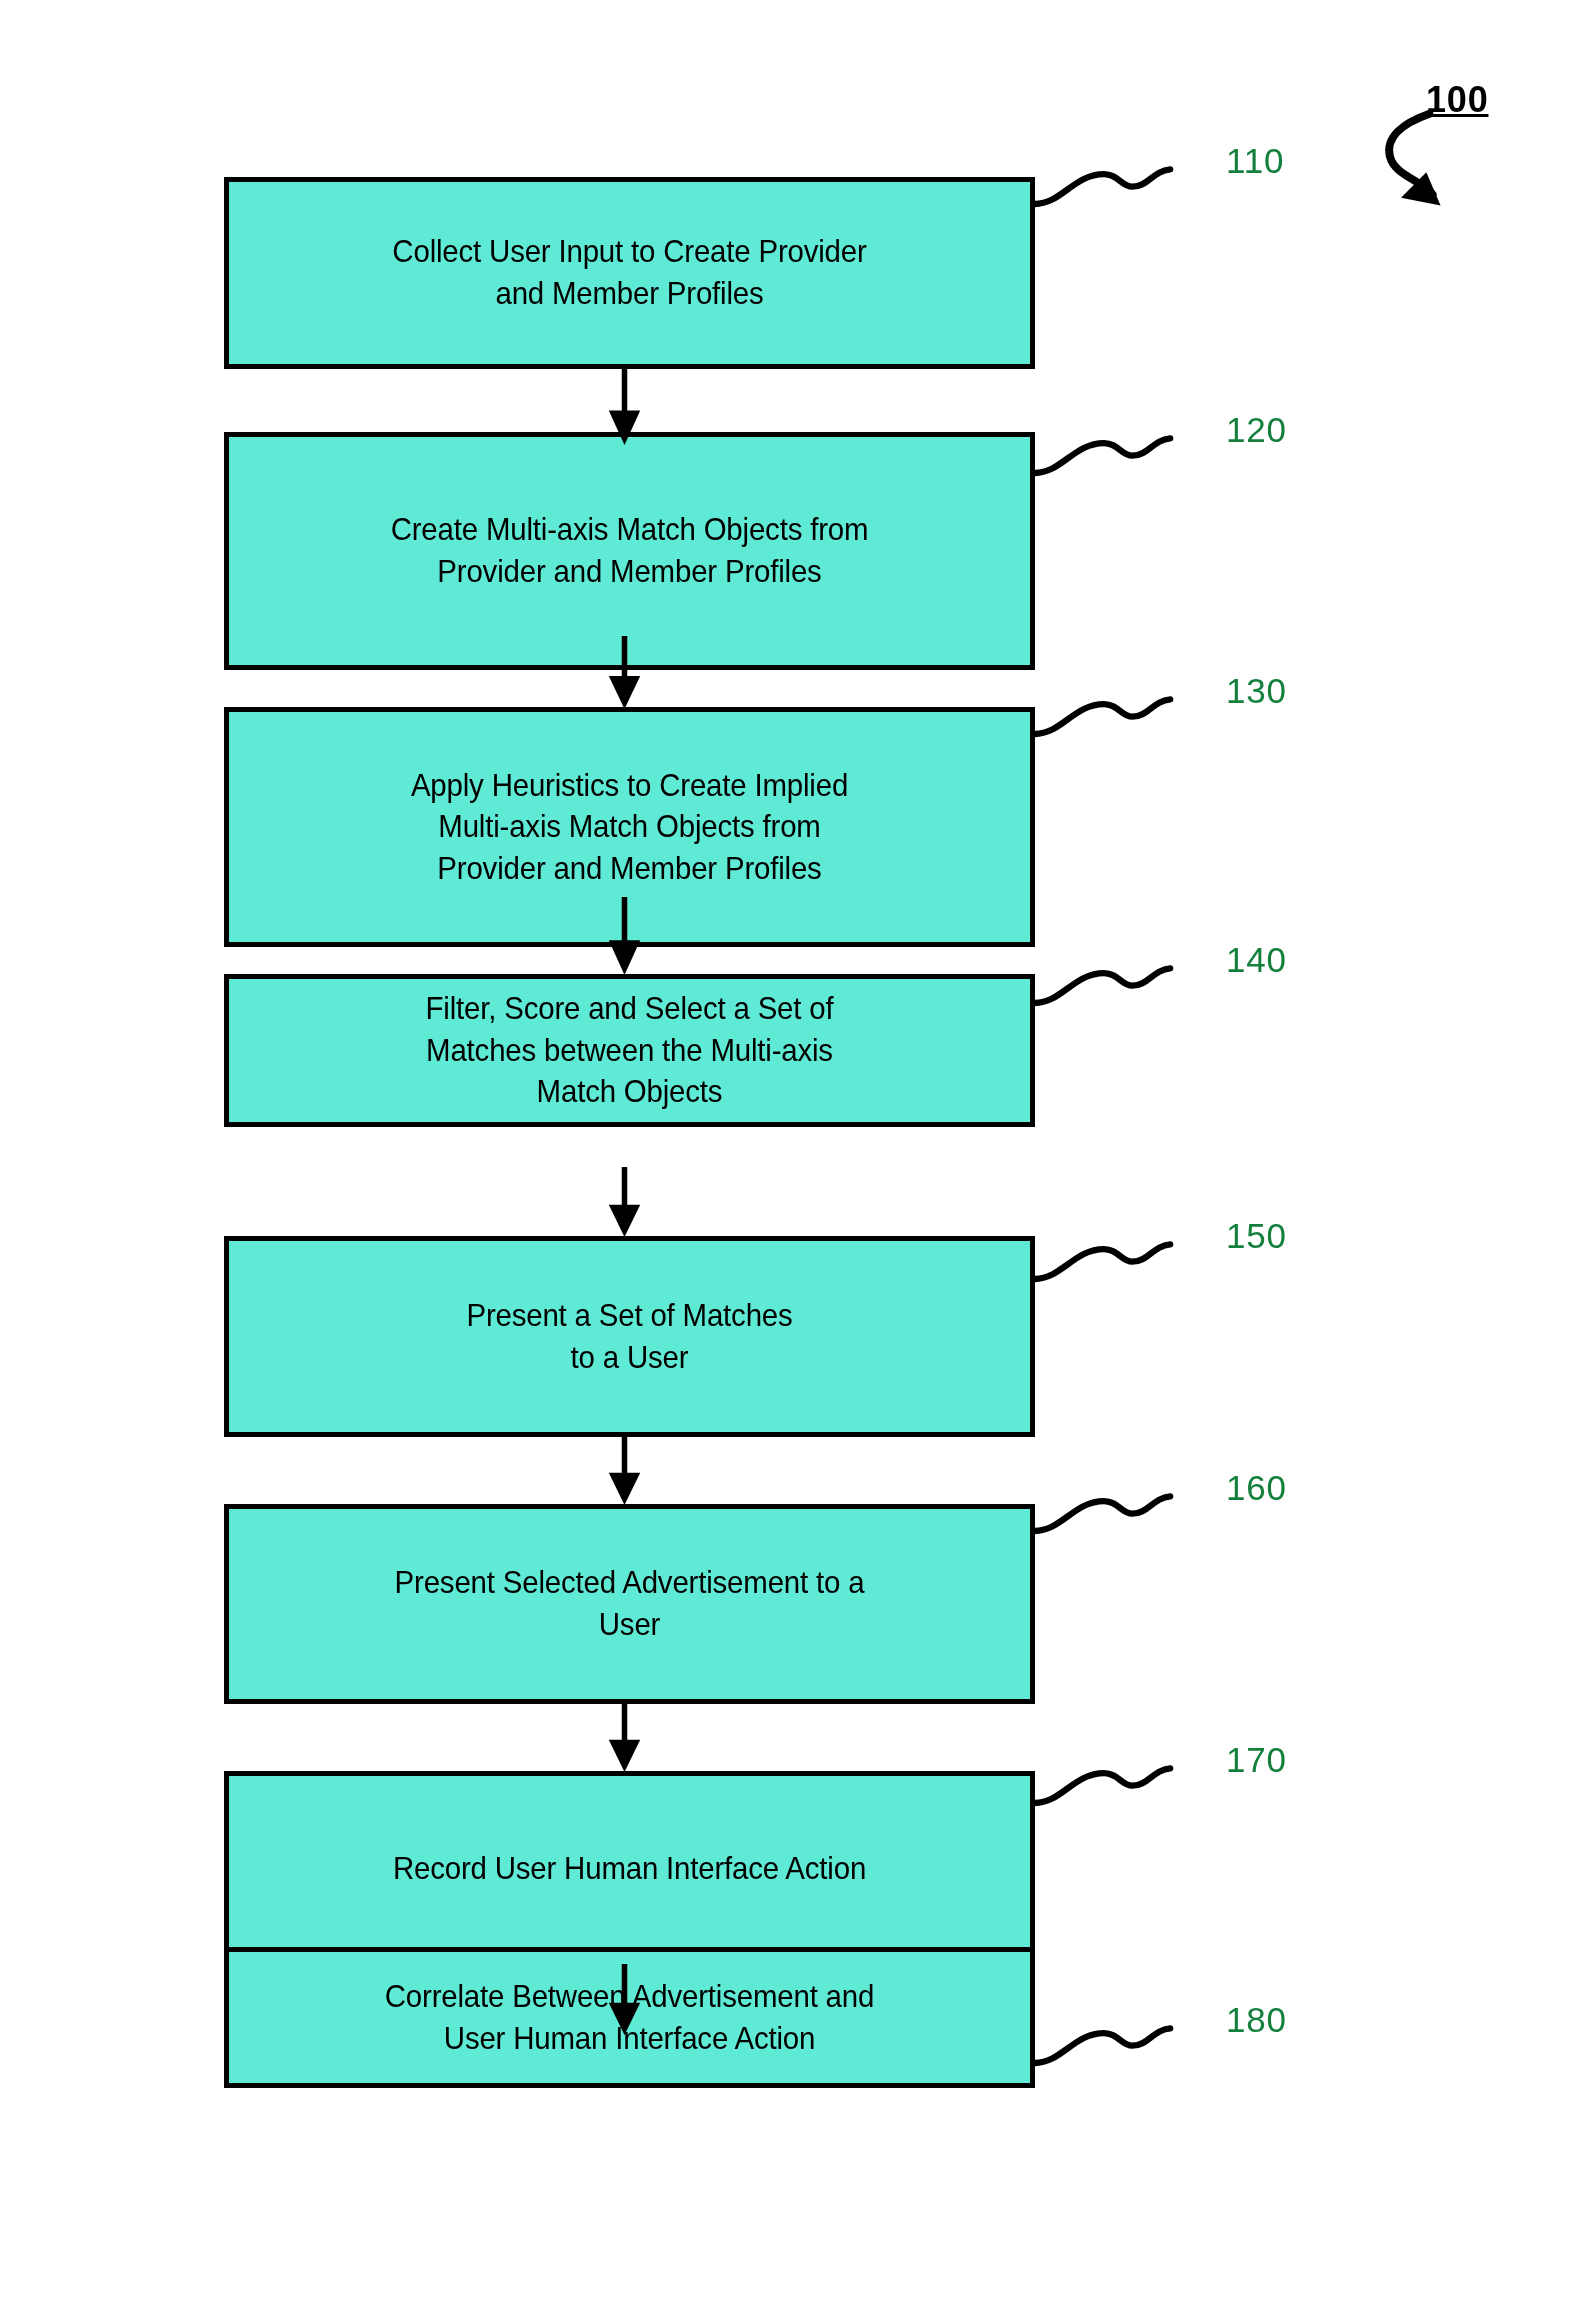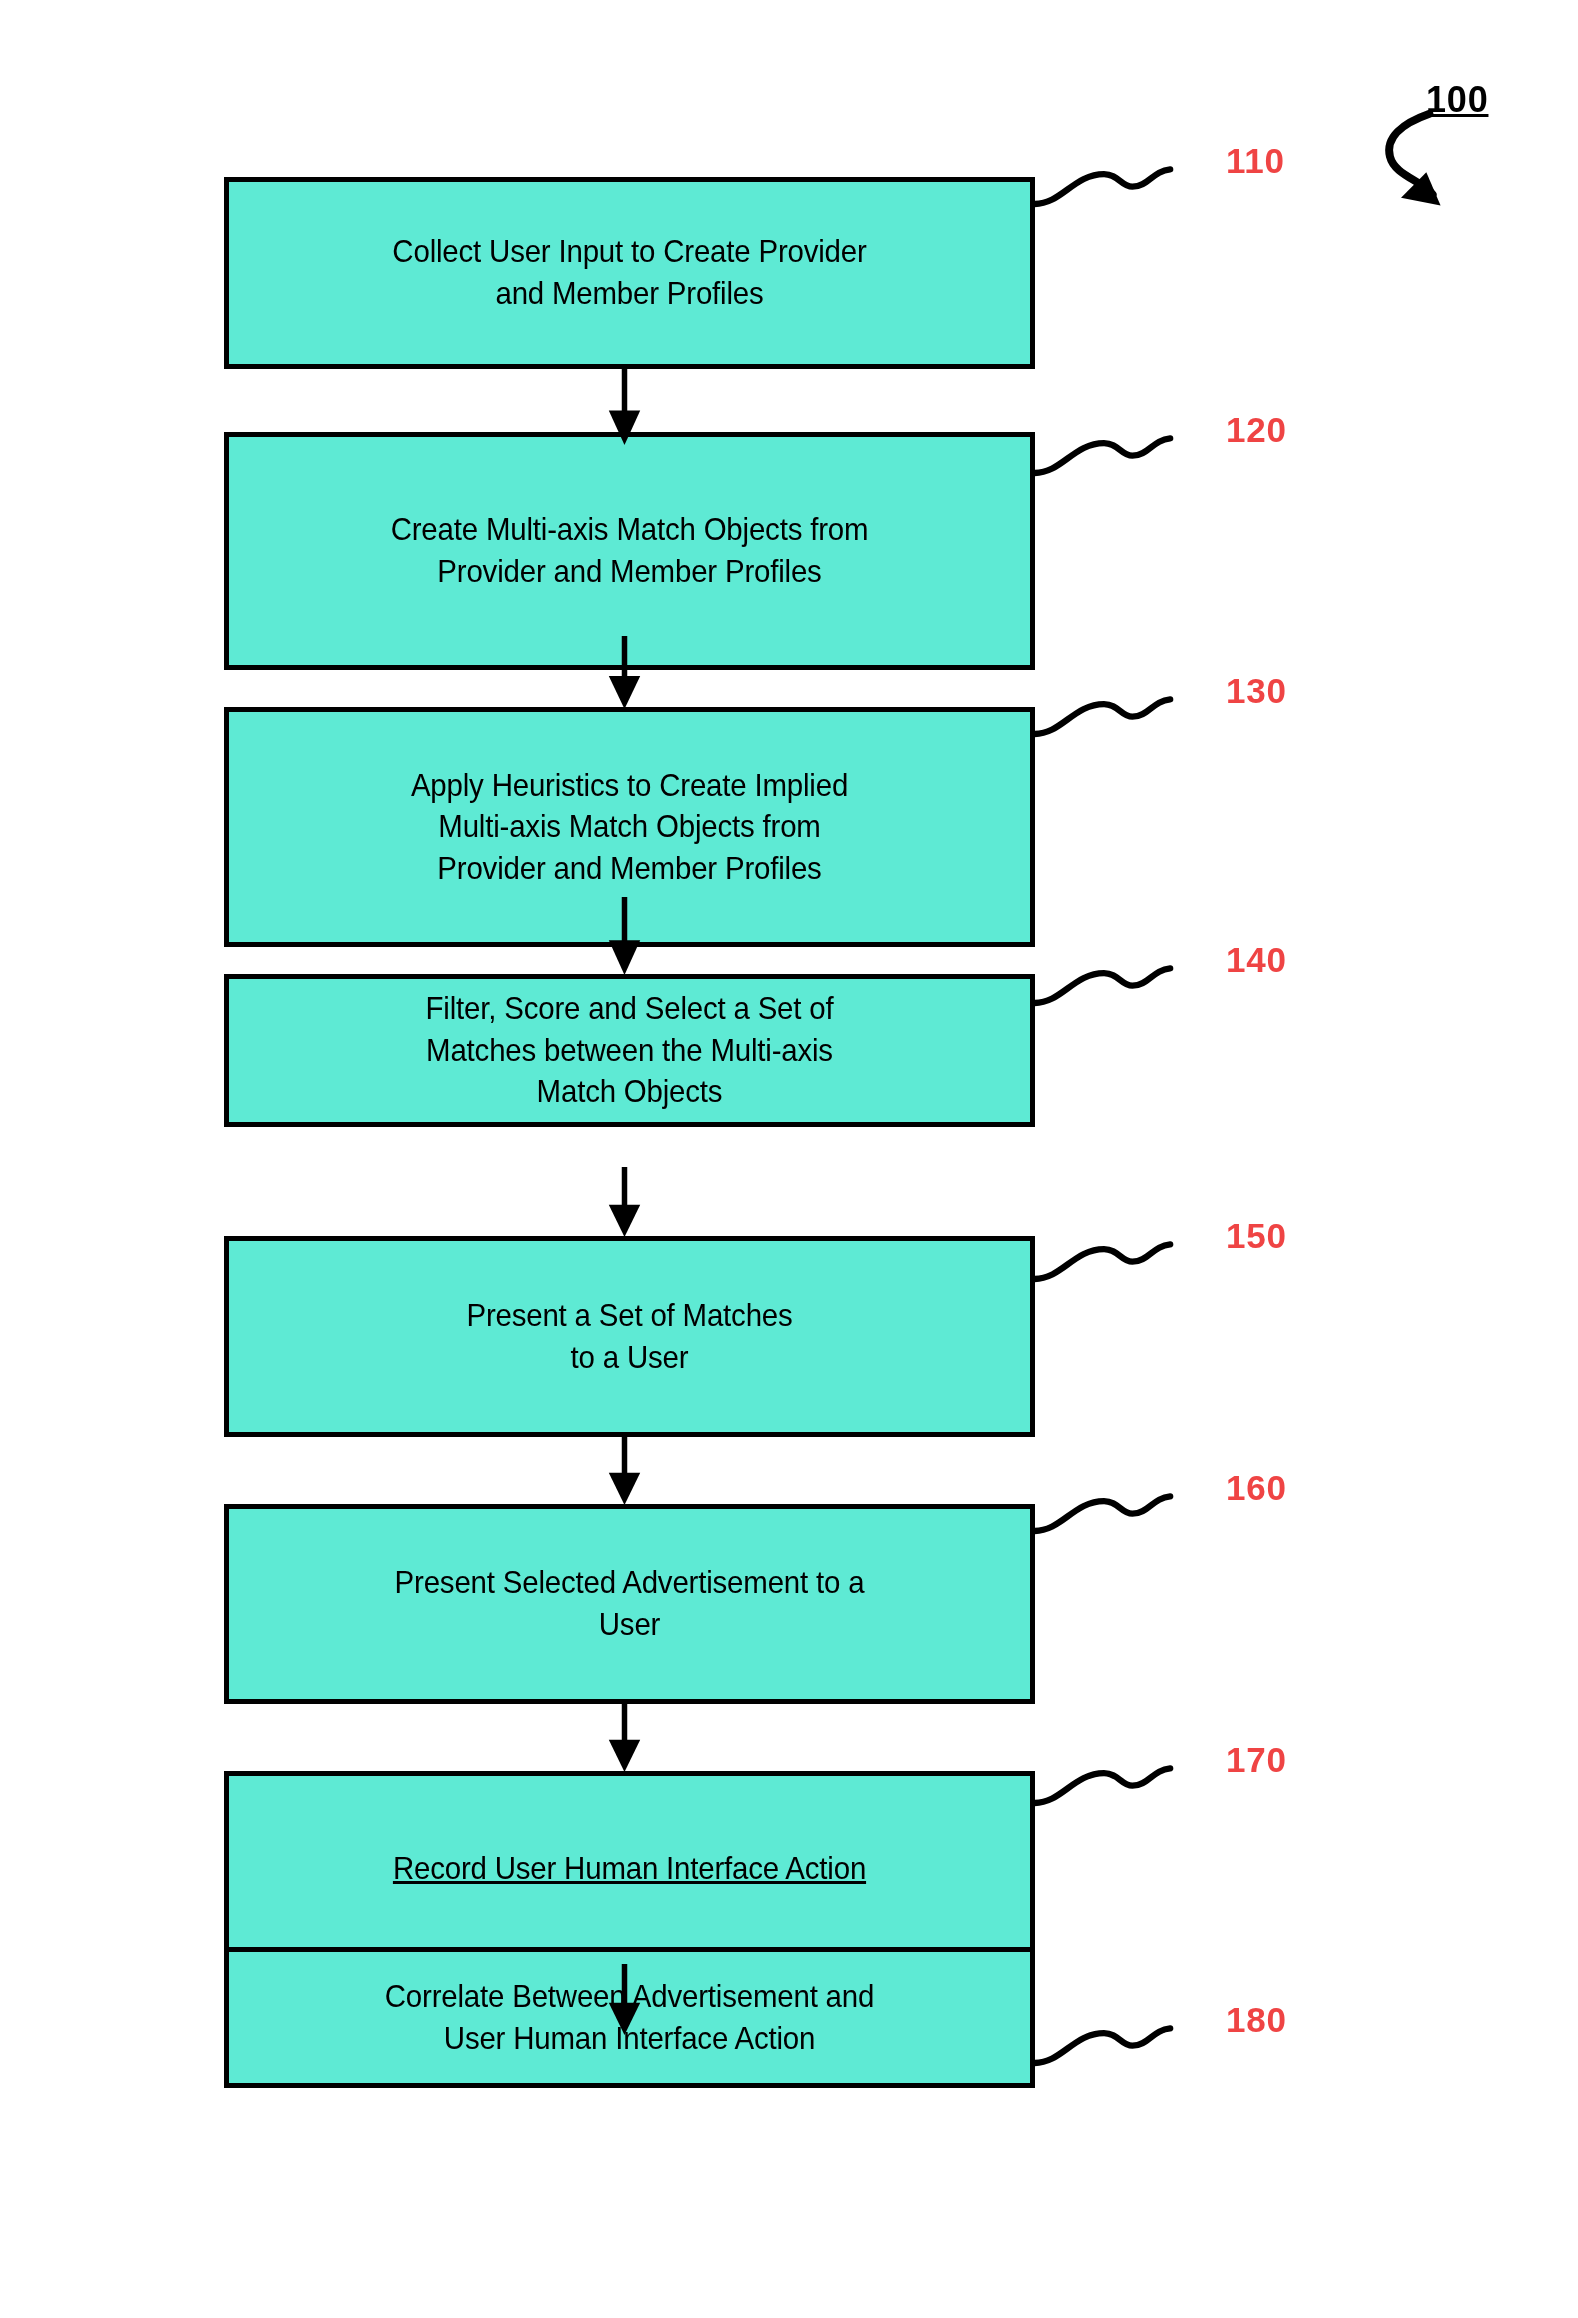--- a/index.html
+++ b/index.html
@@ -42,21 +42,21 @@
     white-space: pre-line;
   }
 
   
   .b1 { top: 177px;  height: 192px; }
   .b2 { top: 432px;  height: 238px; }
   .b3 { top: 707px;  height: 240px; }
   .b4 { top: 974px; height: 153px; }
   .b5 { top: 1236px; height: 201px; }
   .b6 { top: 1504px; height: 200px; }
-  .b7 { top: 1771px; height: 195px; text-decoration: underline; }
+  .b7 { top: 1771px; height: 195px; }
   .b8 { top: 1947px; height: 141px; }
 
   
   .connector {
     position: absolute;
     left: 597px;
     width: 55px;
   }
   .c1 { top: 368px;  height: 77px;  }
   .c2 { top: 636px;  height: 73px;  }
@@ -79,22 +79,22 @@
     top: 0;
     width: 189px;
     height: 95px;
     overflow: visible;
   }
   .ref-num {
     position: absolute;
     left: 196px;
     top: 4.7px;
     font-size: 35px;
-    font-weight: 700;
-    color: #ef4444;
+    font-weight: 400;
+    color: #15803d;
     letter-spacing: 0.8px;
     white-space: nowrap;
   }
 
   .r110 { left: 1030px; top: 136px;  }
   .r120 { left: 1030px; top: 405px;  }
   .r130 { left: 1030px; top: 666px;  }
   .r140 { left: 1030px; top: 935px; }
   .r150 { left: 1030px; top: 1211px; }
   .r160 { left: 1030px; top: 1463px; }

